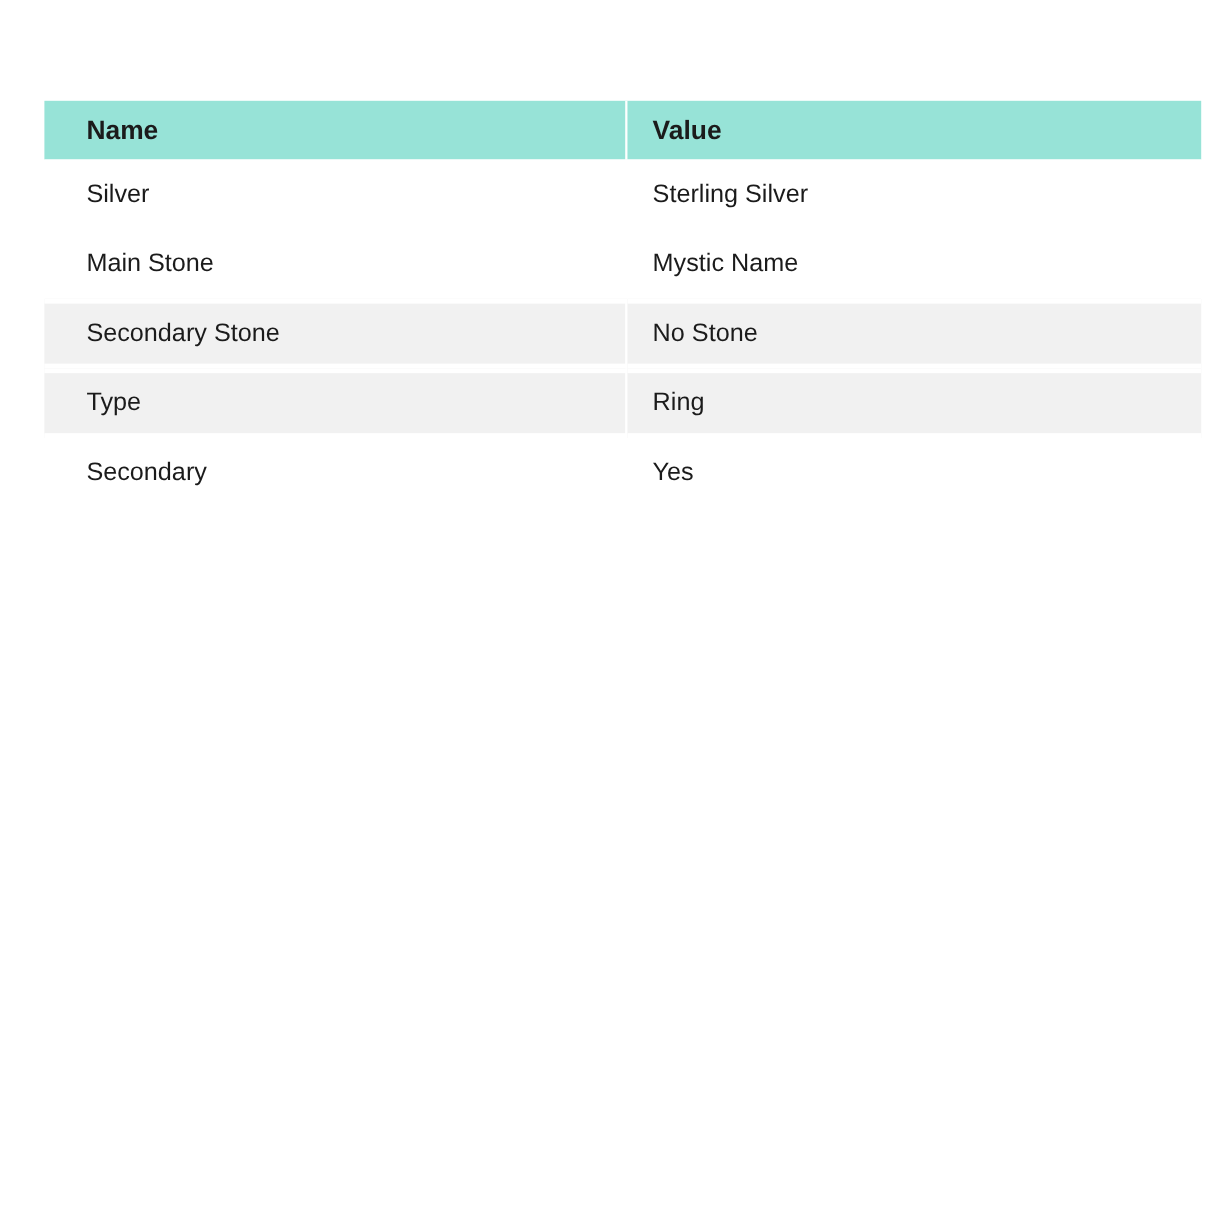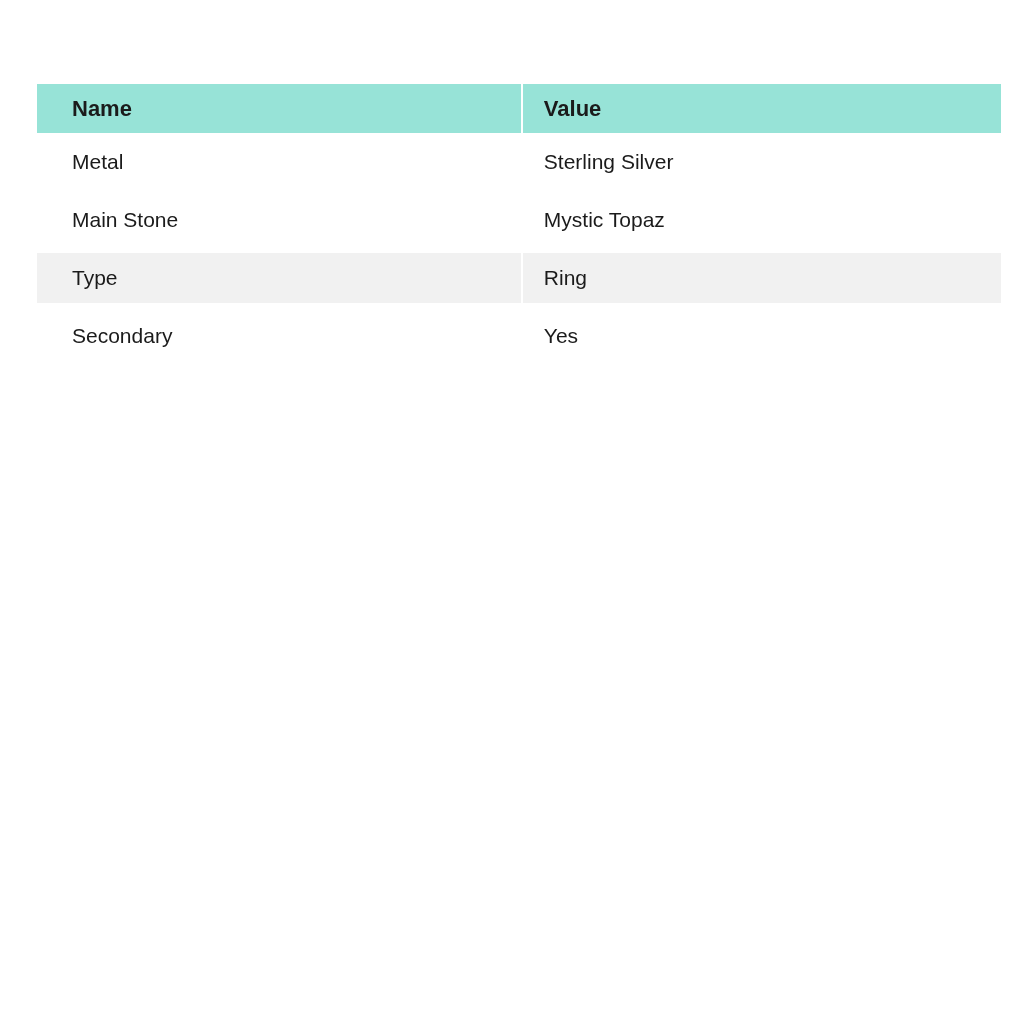--- a/index.html
+++ b/index.html
@@ -85,30 +85,34 @@
         <col class="col-value">
       </colgroup>
       <thead>
         <tr>
           <th>Name</th>
           <th>Value</th>
         </tr>
       </thead>
       <tbody id="table-body">
   <tr>
-    <td>Metal</td>
+    <td>Silver</td>
     <td>Sterling Silver</td>
   </tr>
 
 
   <tr>
     <td>Main Stone</td>
-    <td>Mystic Topaz</td>
+    <td>Mystic Name</td>
   </tr>
 
+  <tr class="striped">
+    <td>Secondary Stone</td>
+    <td>No Stone</td>
+  </tr>
 
 
   <tr class="striped">
     <td>Type</td>
     <td>Ring</td>
   </tr>
 
   <tr>
     <td>Secondary</td>
     <td>Yes</td>

